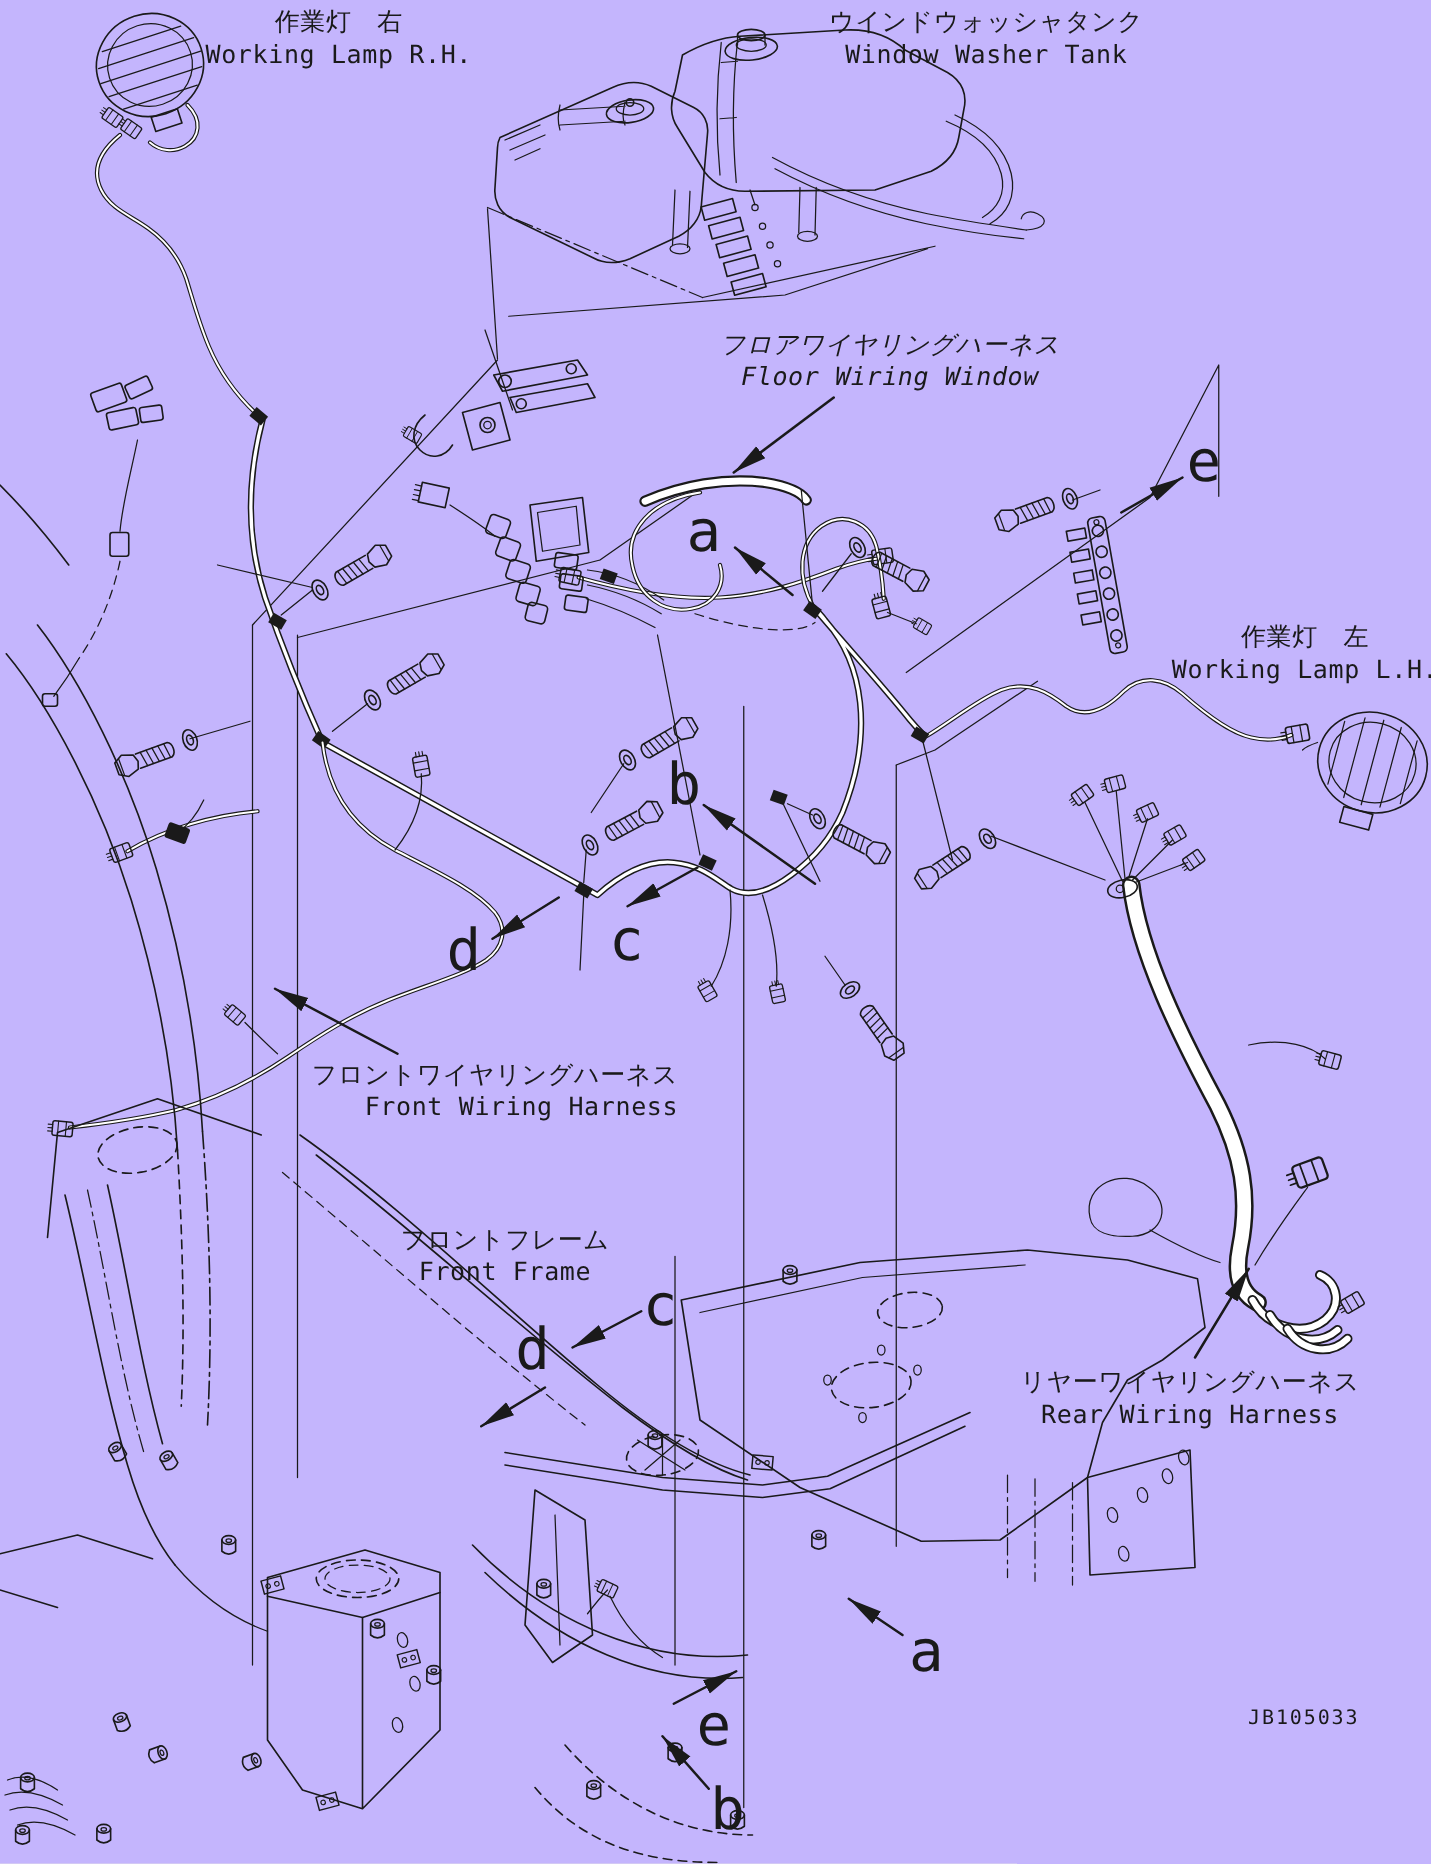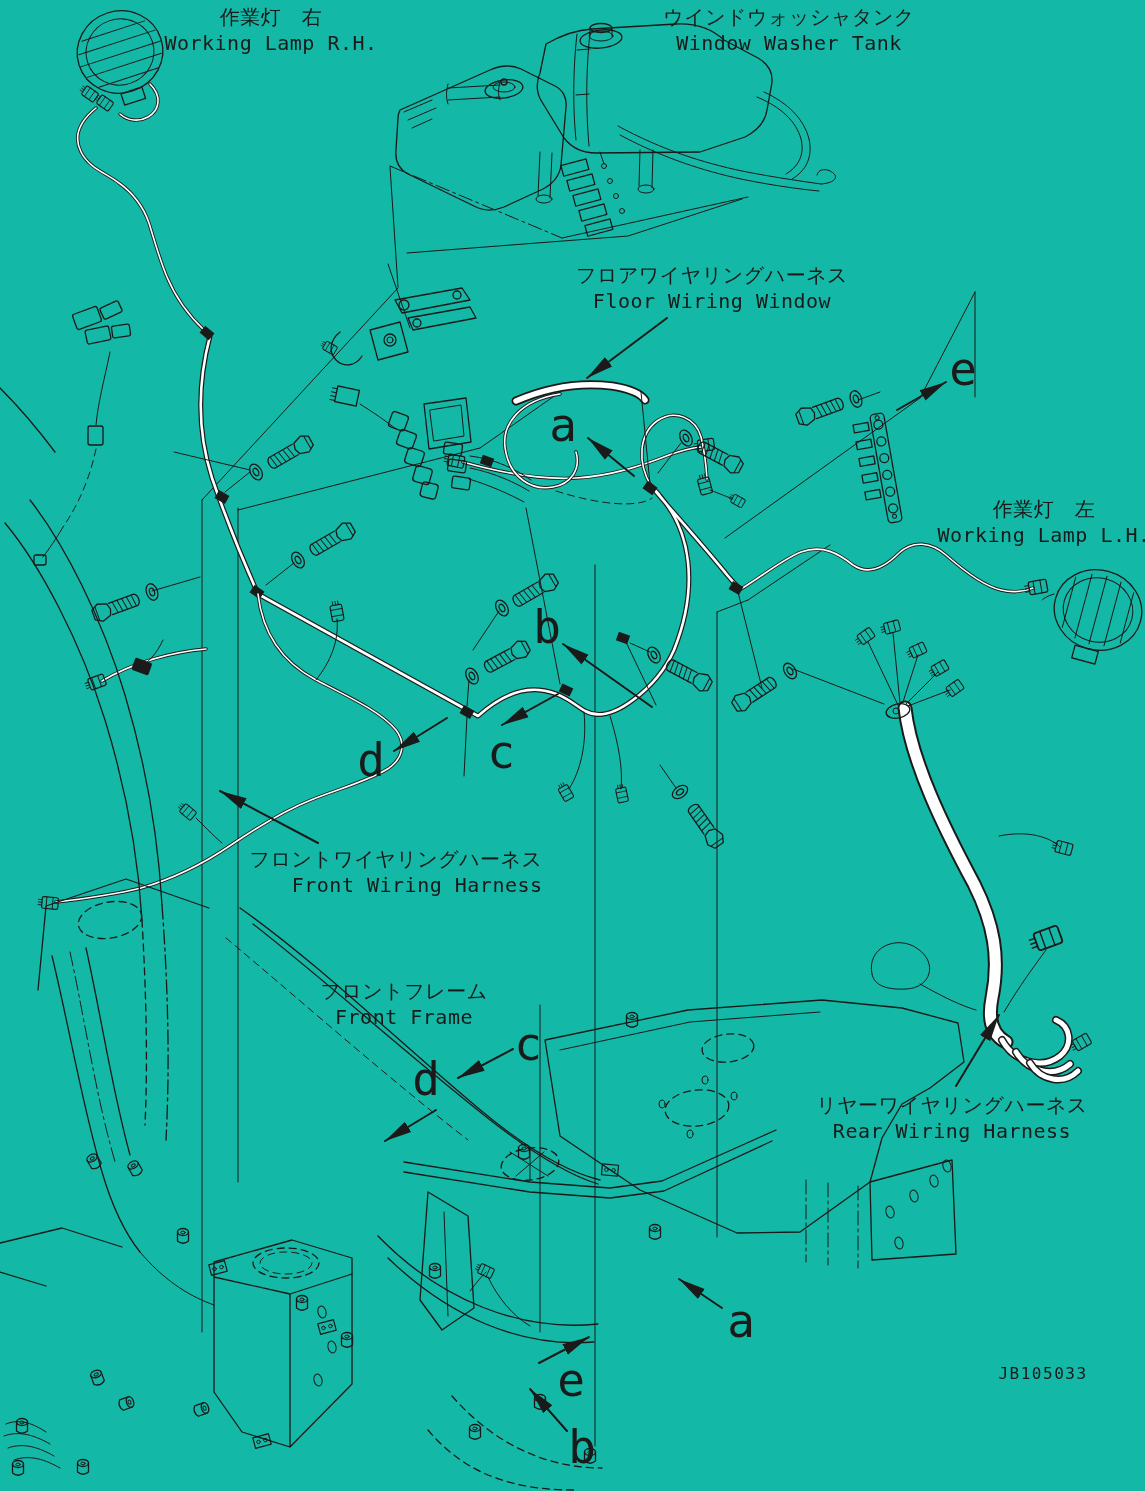--- a/index.html
+++ b/index.html
@@ -1,17 +1,17 @@
 <!DOCTYPE html>
 <html><head>
 <meta charset="utf-8">
 <style>
   html,body{margin:0;padding:0;background:#e8e8e8;}
   .sheet{
-    position:relative;width:1145px;height:1491px;background:#14b8a6;
+    position:relative;width:1145px;height:1491px;background:#c4b5fd;
     font-family:"DejaVu Sans Mono","DejaVu Sans",sans-serif;color:#1a1a1a;overflow:hidden;
   }
   #diagram-svg{position:absolute;left:0;top:0;}
   #diagram-svg *{fill:none;stroke:#1a1a1a;stroke-width:1.3;stroke-linecap:round;stroke-linejoin:round;}
   #diagram-svg .fill, #diagram-svg .fill *{fill:#1a1a1a;stroke:none;}
   #diagram-svg .thin{stroke-width:1;}
   #diagram-svg .dd{stroke-dasharray:14 4 3 4;}
   #diagram-svg .dash{stroke-dasharray:7 5;}
   #diagram-svg .tube-o{stroke-width:5;}
   #diagram-svg .tube-i{stroke:#fff;stroke-width:2.6;}
@@ -400,21 +400,21 @@
 </svg>
 
   <div class="lbl" style="left:271px;top:4px;">
     <span class="jp">作業灯　右</span>
     <span class="en">Working Lamp R.H.</span>
   </div>
   <div class="lbl" style="left:789px;top:4px;">
     <span class="jp">ウインドウォッシャタンク</span>
     <span class="en">Window Washer Tank</span>
   </div>
-  <div class="lbl" style="left:712px;top:262px;">
+  <div class="lbl" style="left:712px;top:262px;font-style:italic;">
     <span class="jp">フロアワイヤリングハーネス</span>
     <span class="en">Floor Wiring Window</span>
   </div>
   <div class="lbl" style="left:1028px;top:496px;margin-left:16px;">
     <span class="jp">作業灯　左</span>
     <span class="en">Working Lamp L.H.</span>
   </div>
   <div class="lbl" style="left:396px;top:846px;text-align:right;">
     <span class="jp">フロントワイヤリングハーネス</span>
     <span class="en">Front Wiring Harness</span>

